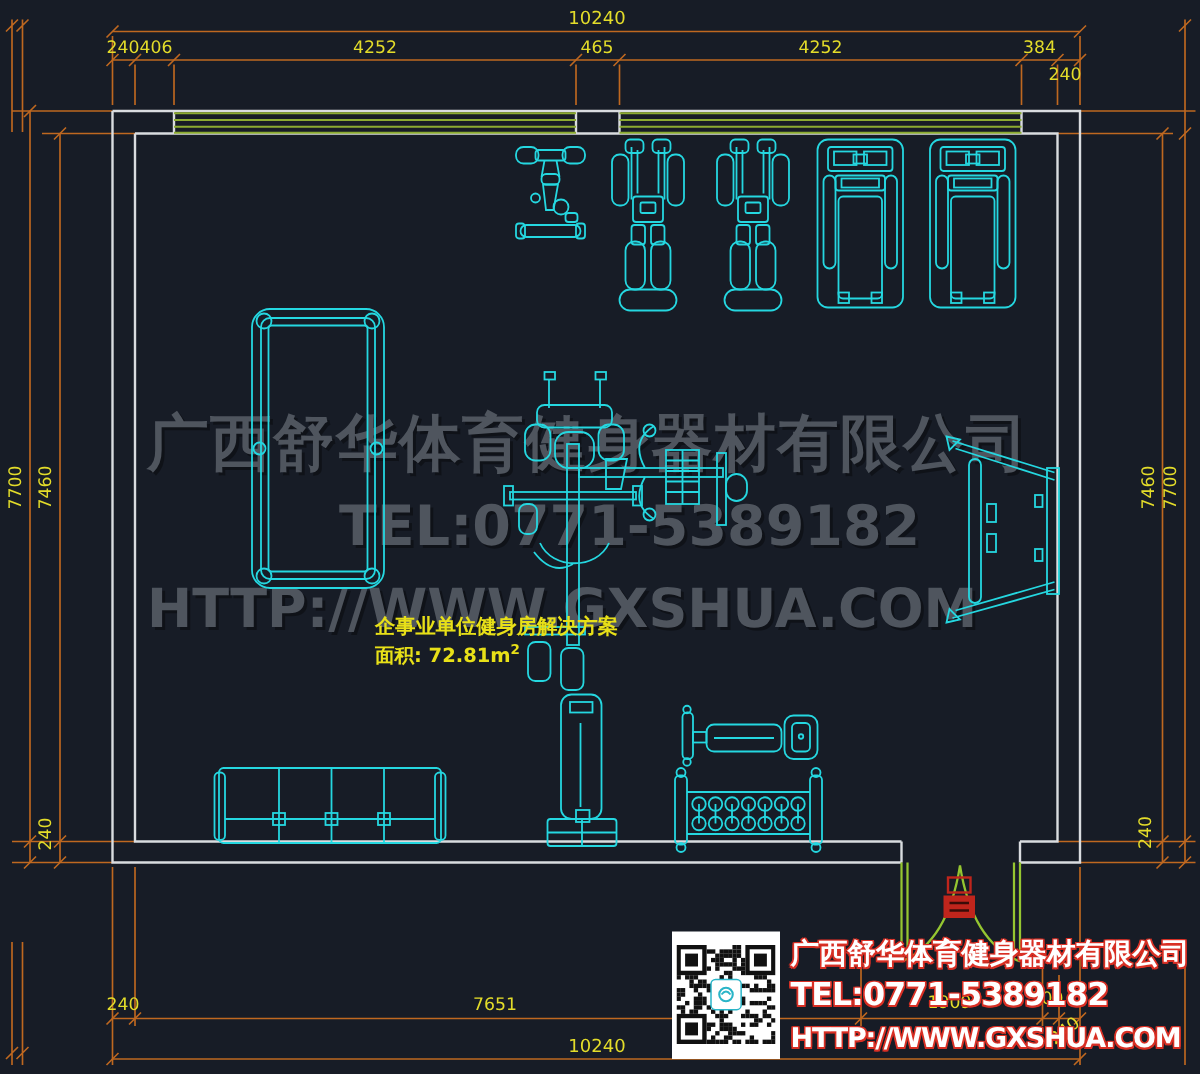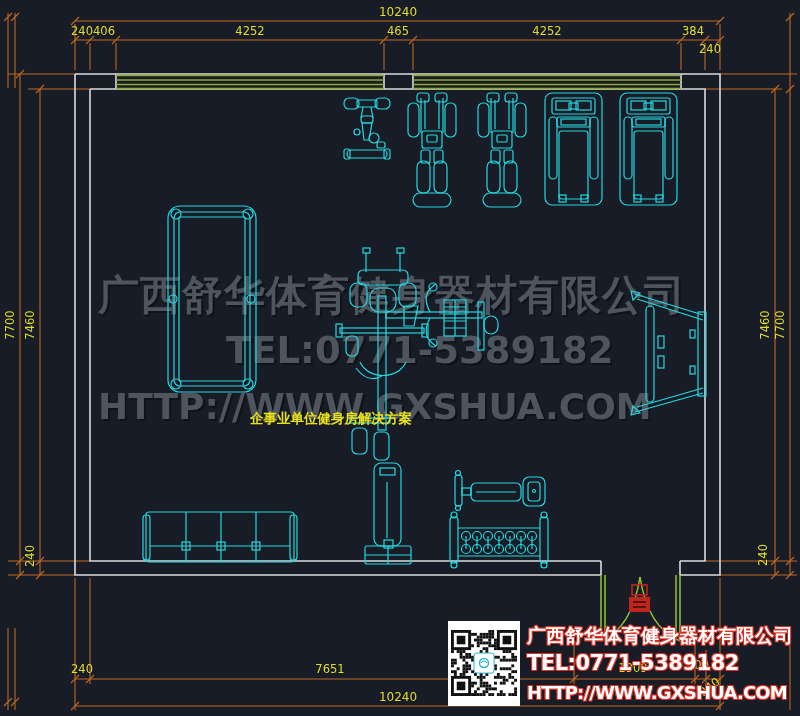--- a/index.html
+++ b/index.html
@@ -286,20 +286,21 @@
           <circle cx="532" cy="536" r="4.5"></circle>
             <circle cx="532" cy="549" r="4.5"></circle>
             <path d="M532,536 V549"></path>
         </g>
       </g>
     </g>
   </svg>
 
   <div id="annotation" class="abs">
     <div>企事业单位健身房解决方案</div>
+    <div class="sub"><span>面积: 72.81m</span><sup>2</sup></div>
   </div>
 
   <div id="qrbox" class="abs">
     <svg id="qrsvg" width="66" height="66" style="position:absolute;left:3px;top:9px">
         <rect x="37.3" y="0.0" width="2.9" height="2.9" fill="#111"></rect>
         <rect x="40.2" y="0.0" width="2.9" height="2.9" fill="#111"></rect>
         <rect x="20.1" y="2.9" width="2.9" height="2.9" fill="#111"></rect>
         <rect x="23.0" y="2.9" width="2.9" height="2.9" fill="#111"></rect>
         <rect x="28.7" y="2.9" width="2.9" height="2.9" fill="#111"></rect>
         <rect x="31.6" y="2.9" width="2.9" height="2.9" fill="#111"></rect>

